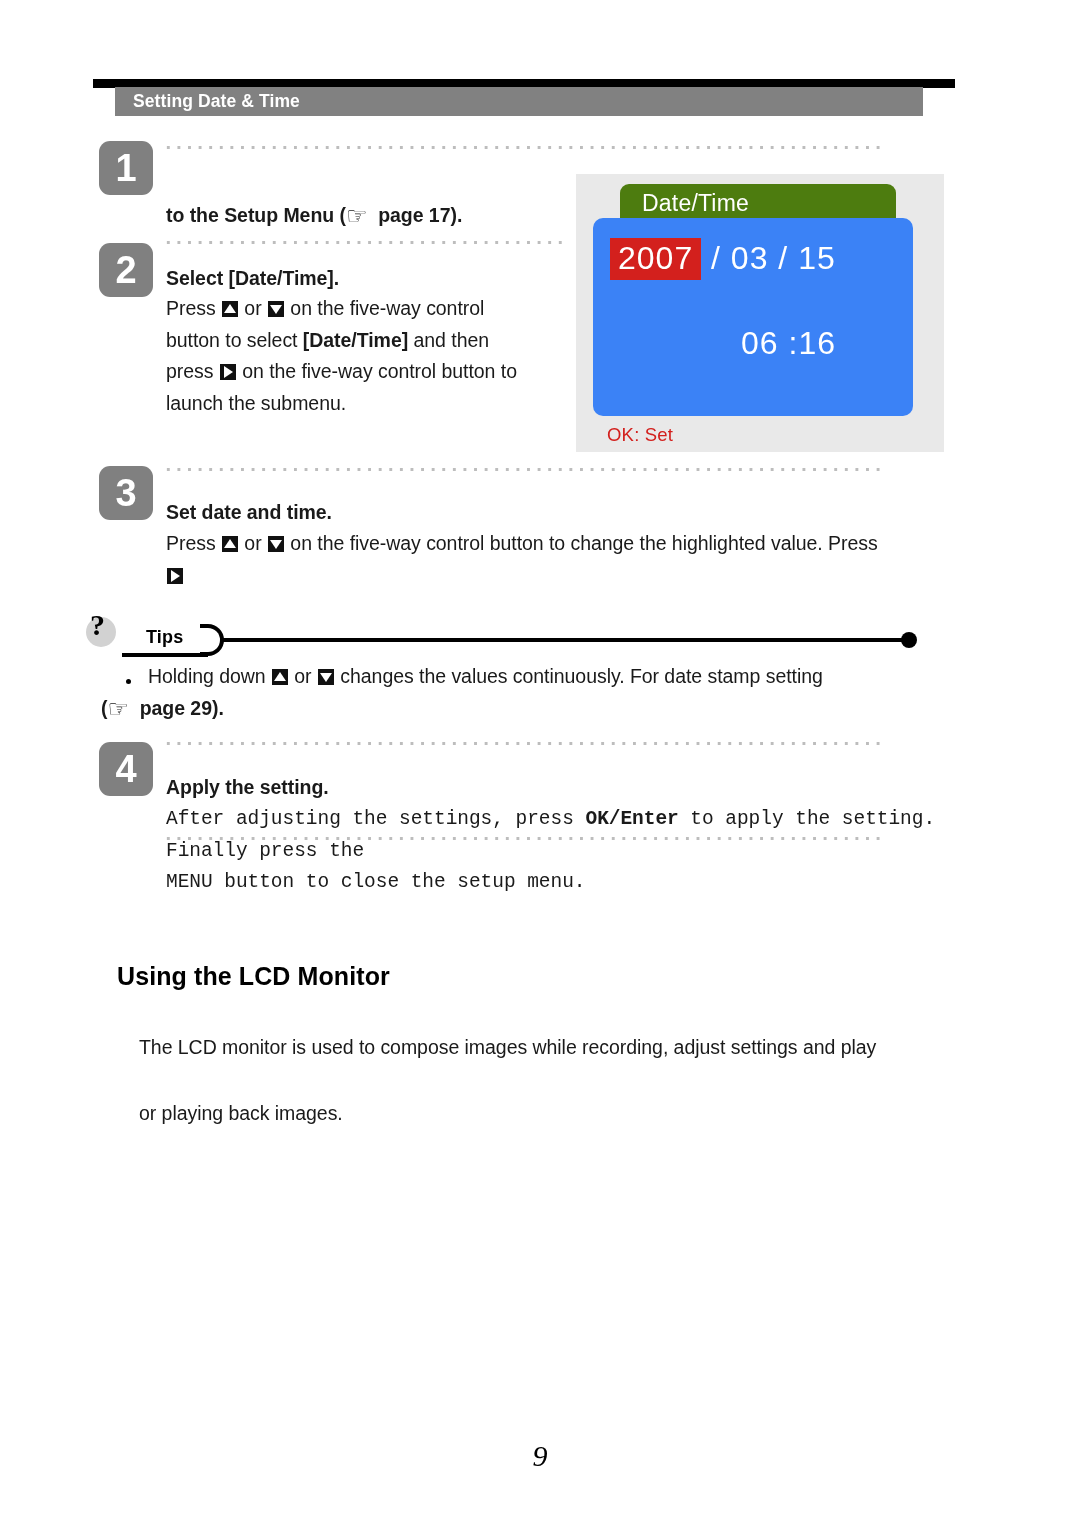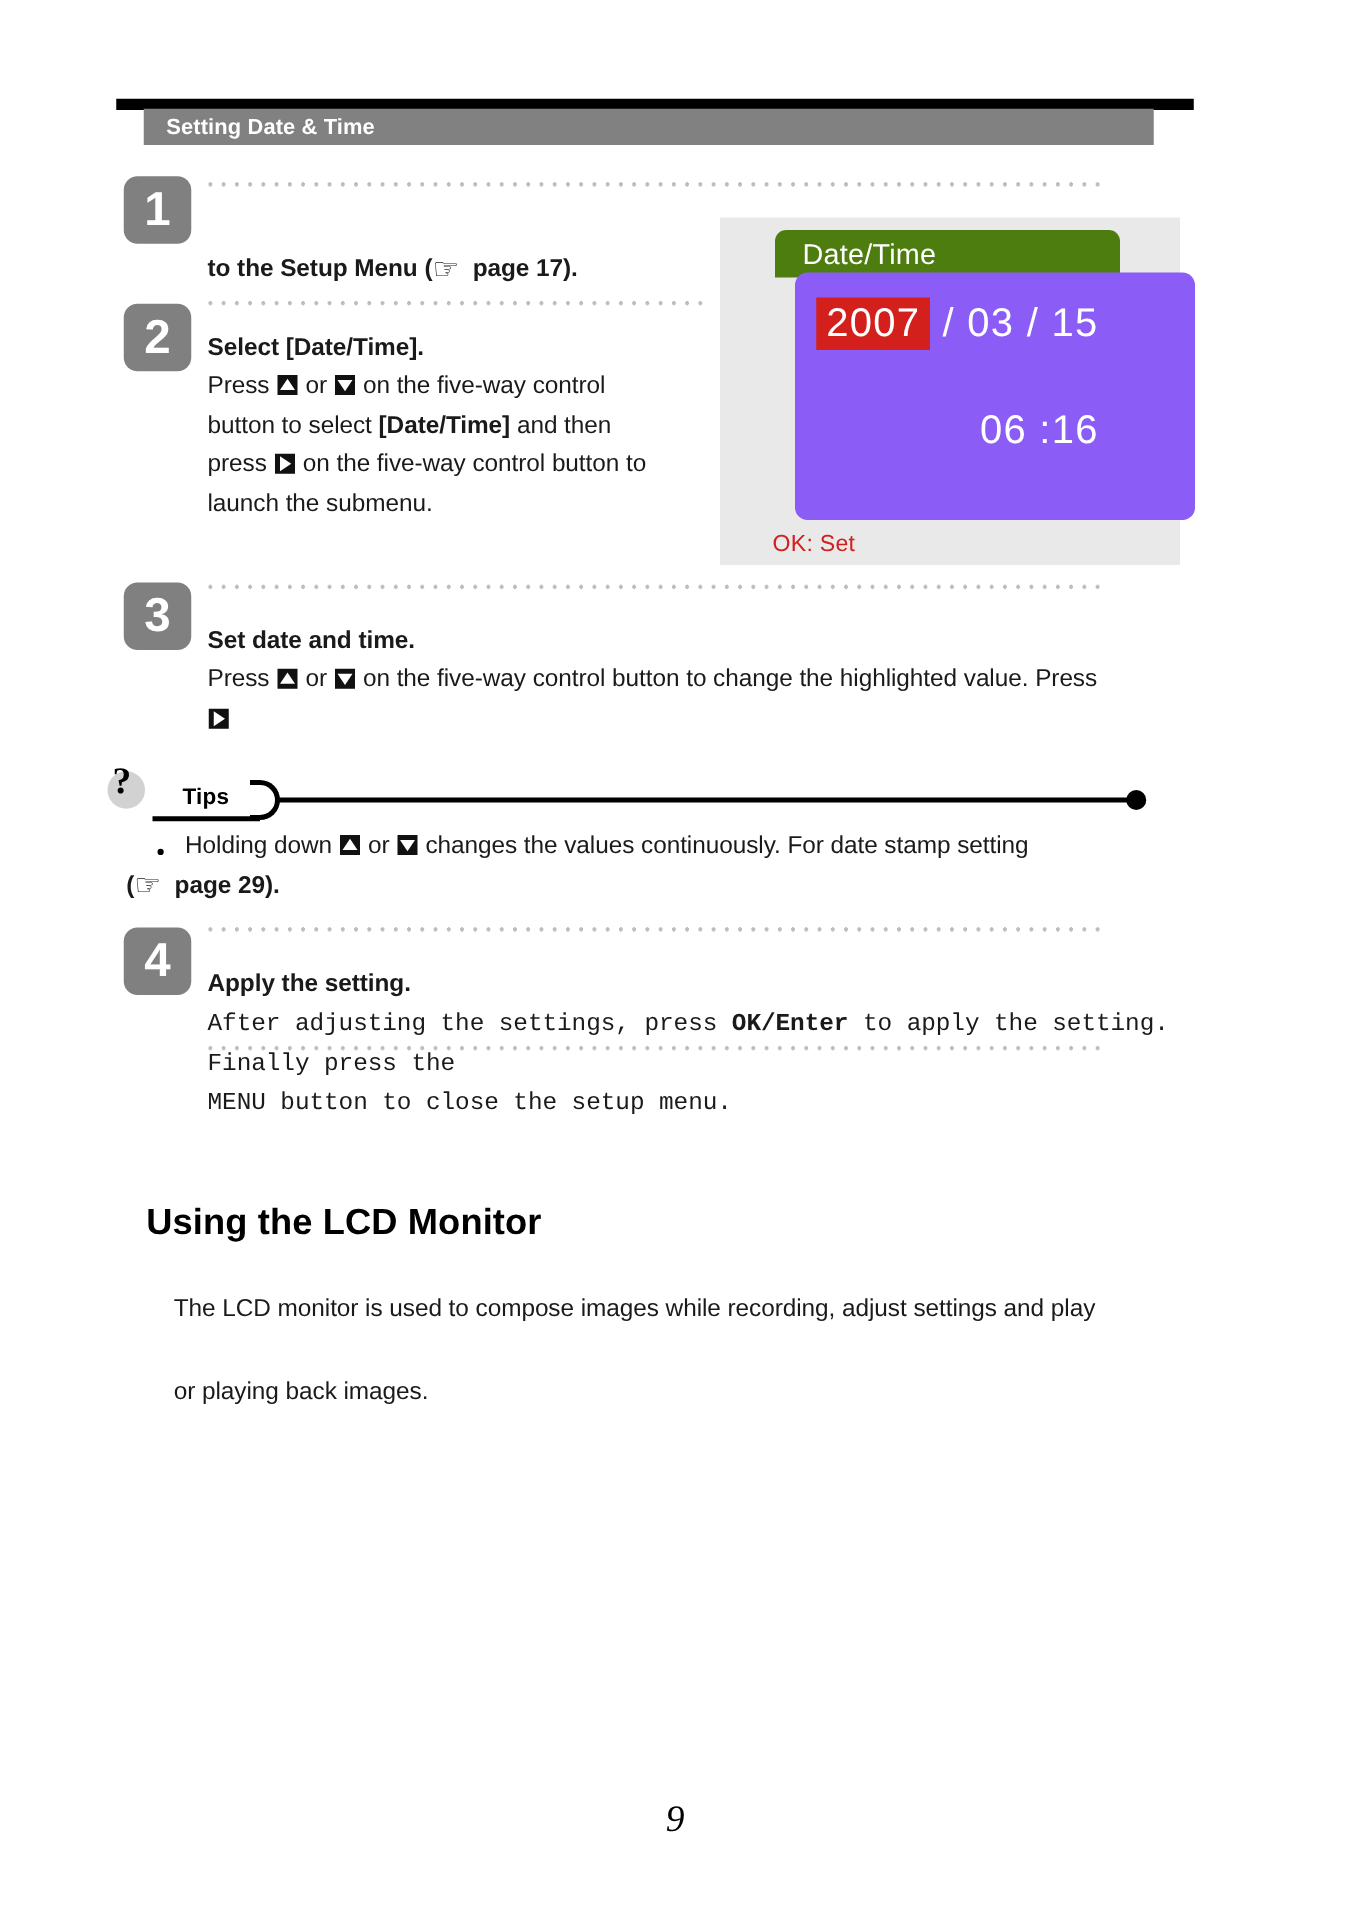--- a/index.html
+++ b/index.html
@@ -150,23 +150,22 @@
     font-size: 23px;
     color: #ffffff;
     letter-spacing: 0.2px;
   }
   .lcd-panel {
     position: absolute;
     left: 17px;
     top: 44px;
     width: 320px;
     height: 198px;
-    background: #8b5cf6;
+    background: #3b82f6;
     border-radius: 10px;
-    margin-left: 43px;
   }
   .lcd-dateline {
     position: absolute;
     left: 17px;
     top: 22px;
     font-size: 32px;
     color: #ffffff;
     white-space: nowrap;
     letter-spacing: 1px;
   }
@@ -185,21 +184,20 @@
     letter-spacing: 1px;
     white-space: nowrap;
   }
   .lcd-okset {
     position: absolute;
     left: 31px;
     top: 250px;
     font-size: 18.5px;
     color: #d3201d;
     letter-spacing: 0.2px;
-    margin-left: 11px;
   }
 
   
   .tips-circle {
     position: absolute;
     left: 86px;
     top: 617px;
     width: 30px;
     height: 30px;
     border-radius: 50%;
@@ -266,21 +264,21 @@
     height: 5px;
     border-radius: 50%;
     background: #000000;
   }
 
   
   .section-head {
     position: absolute;
     left: 117px;
     top: 962px;
-    font-size: 29px;
+    font-size: 25px;
     font-weight: bold;
     letter-spacing: 0.1px;
   }
 
   
   .pagenum {
     position: absolute;
     left: 0;
     top: 1439px;
     width: 1080px;

